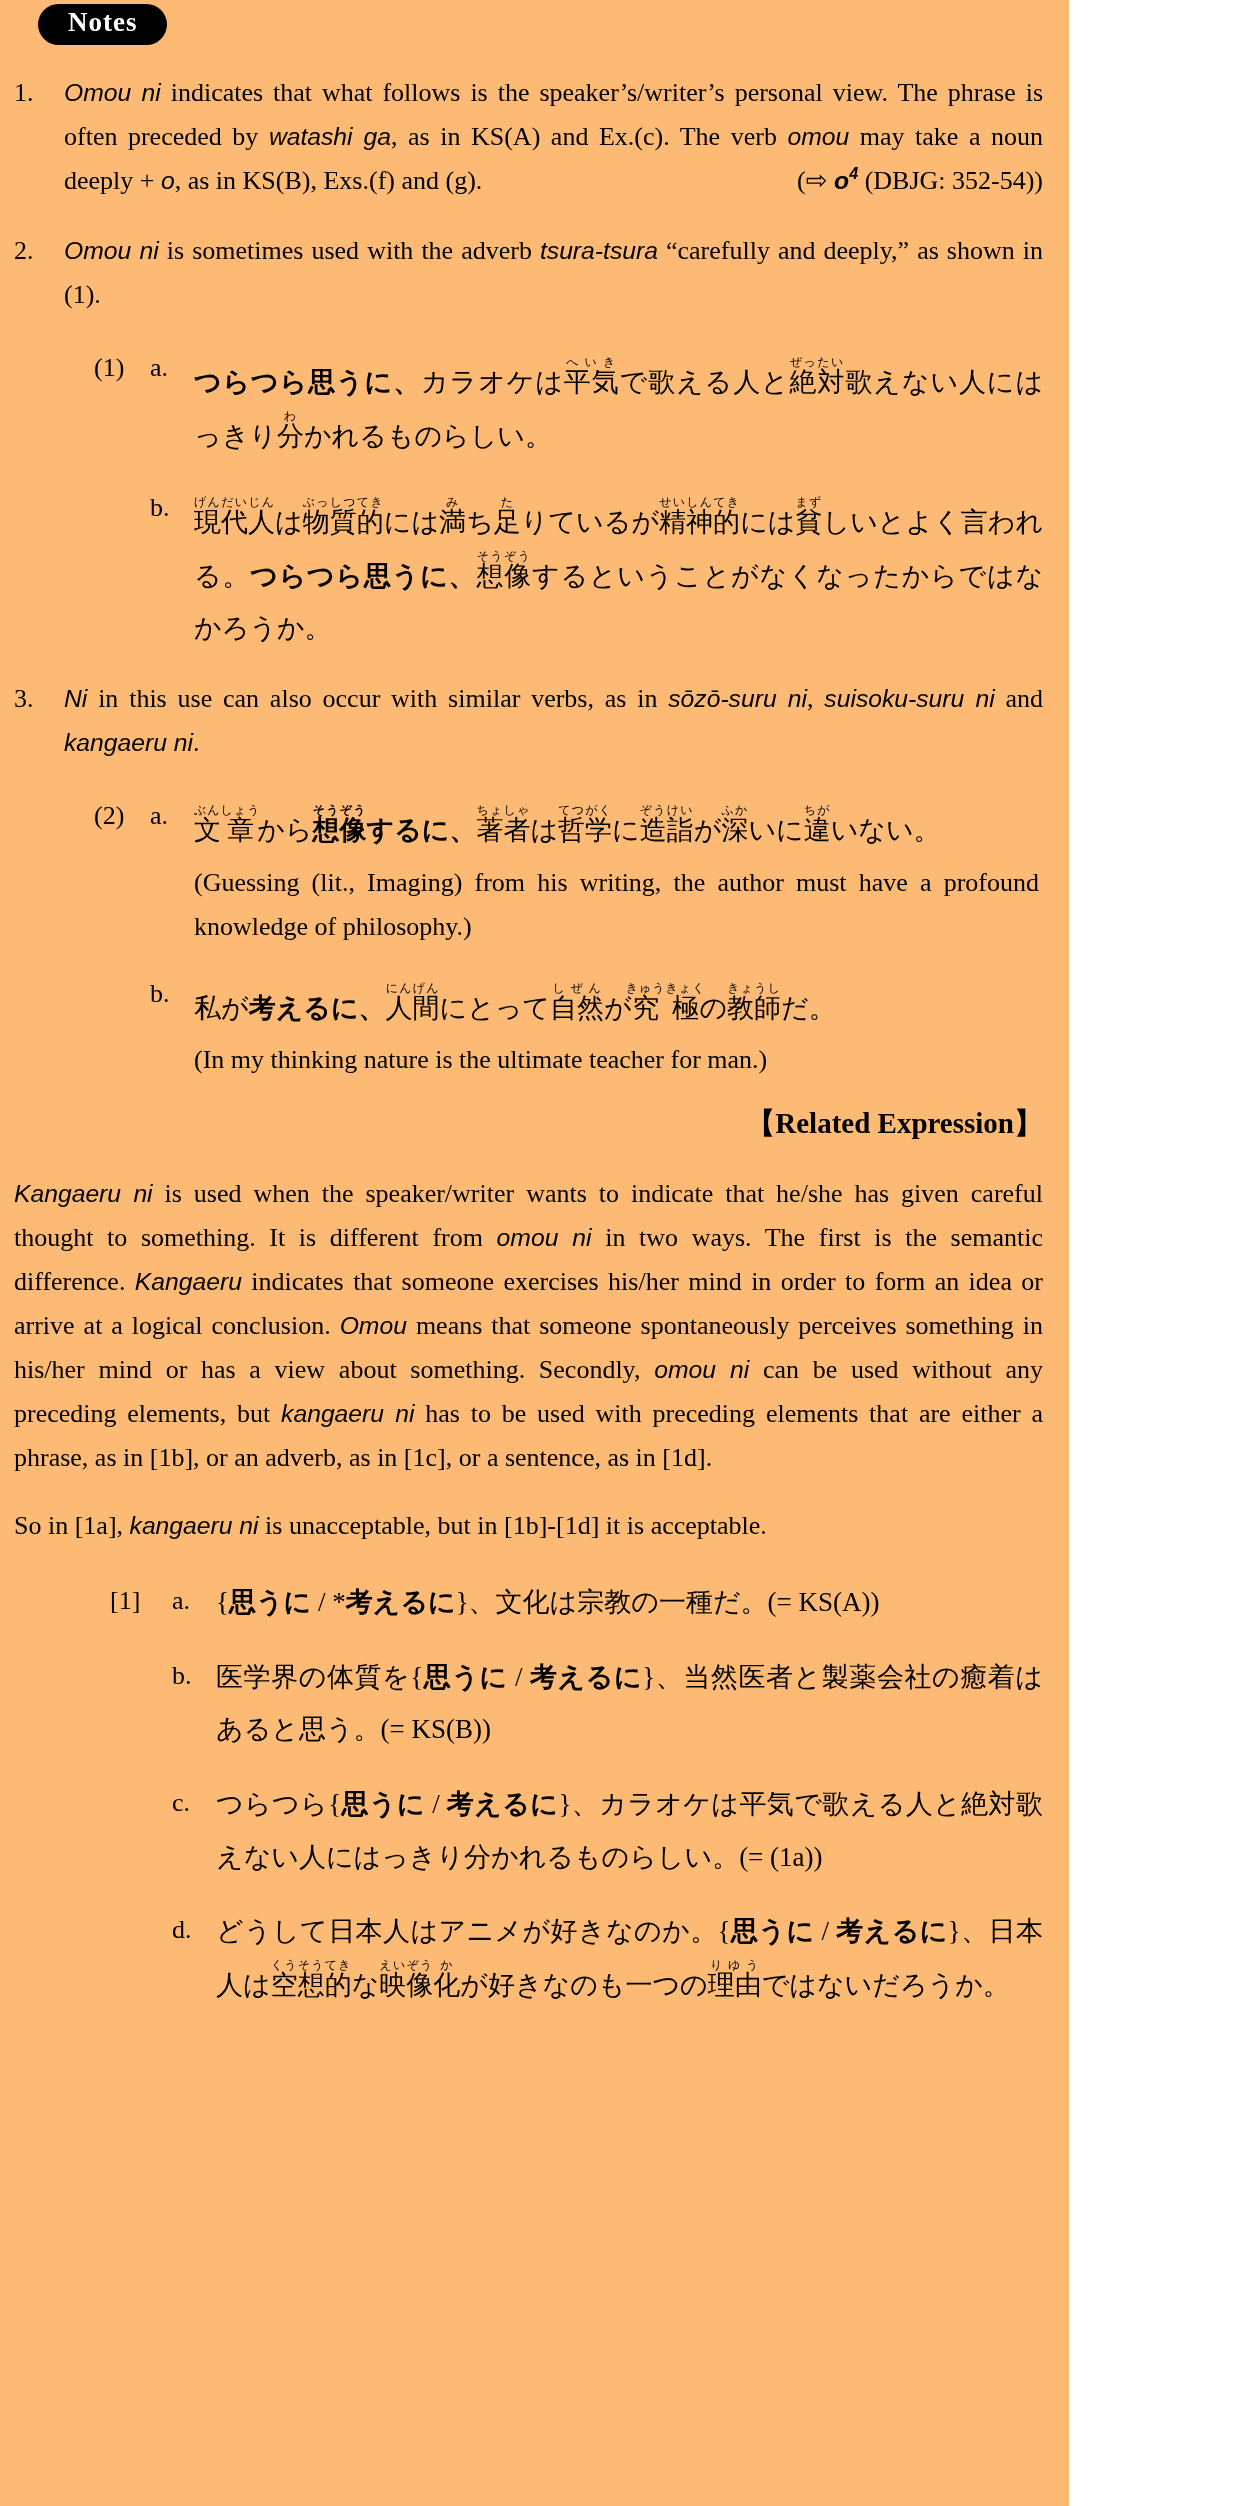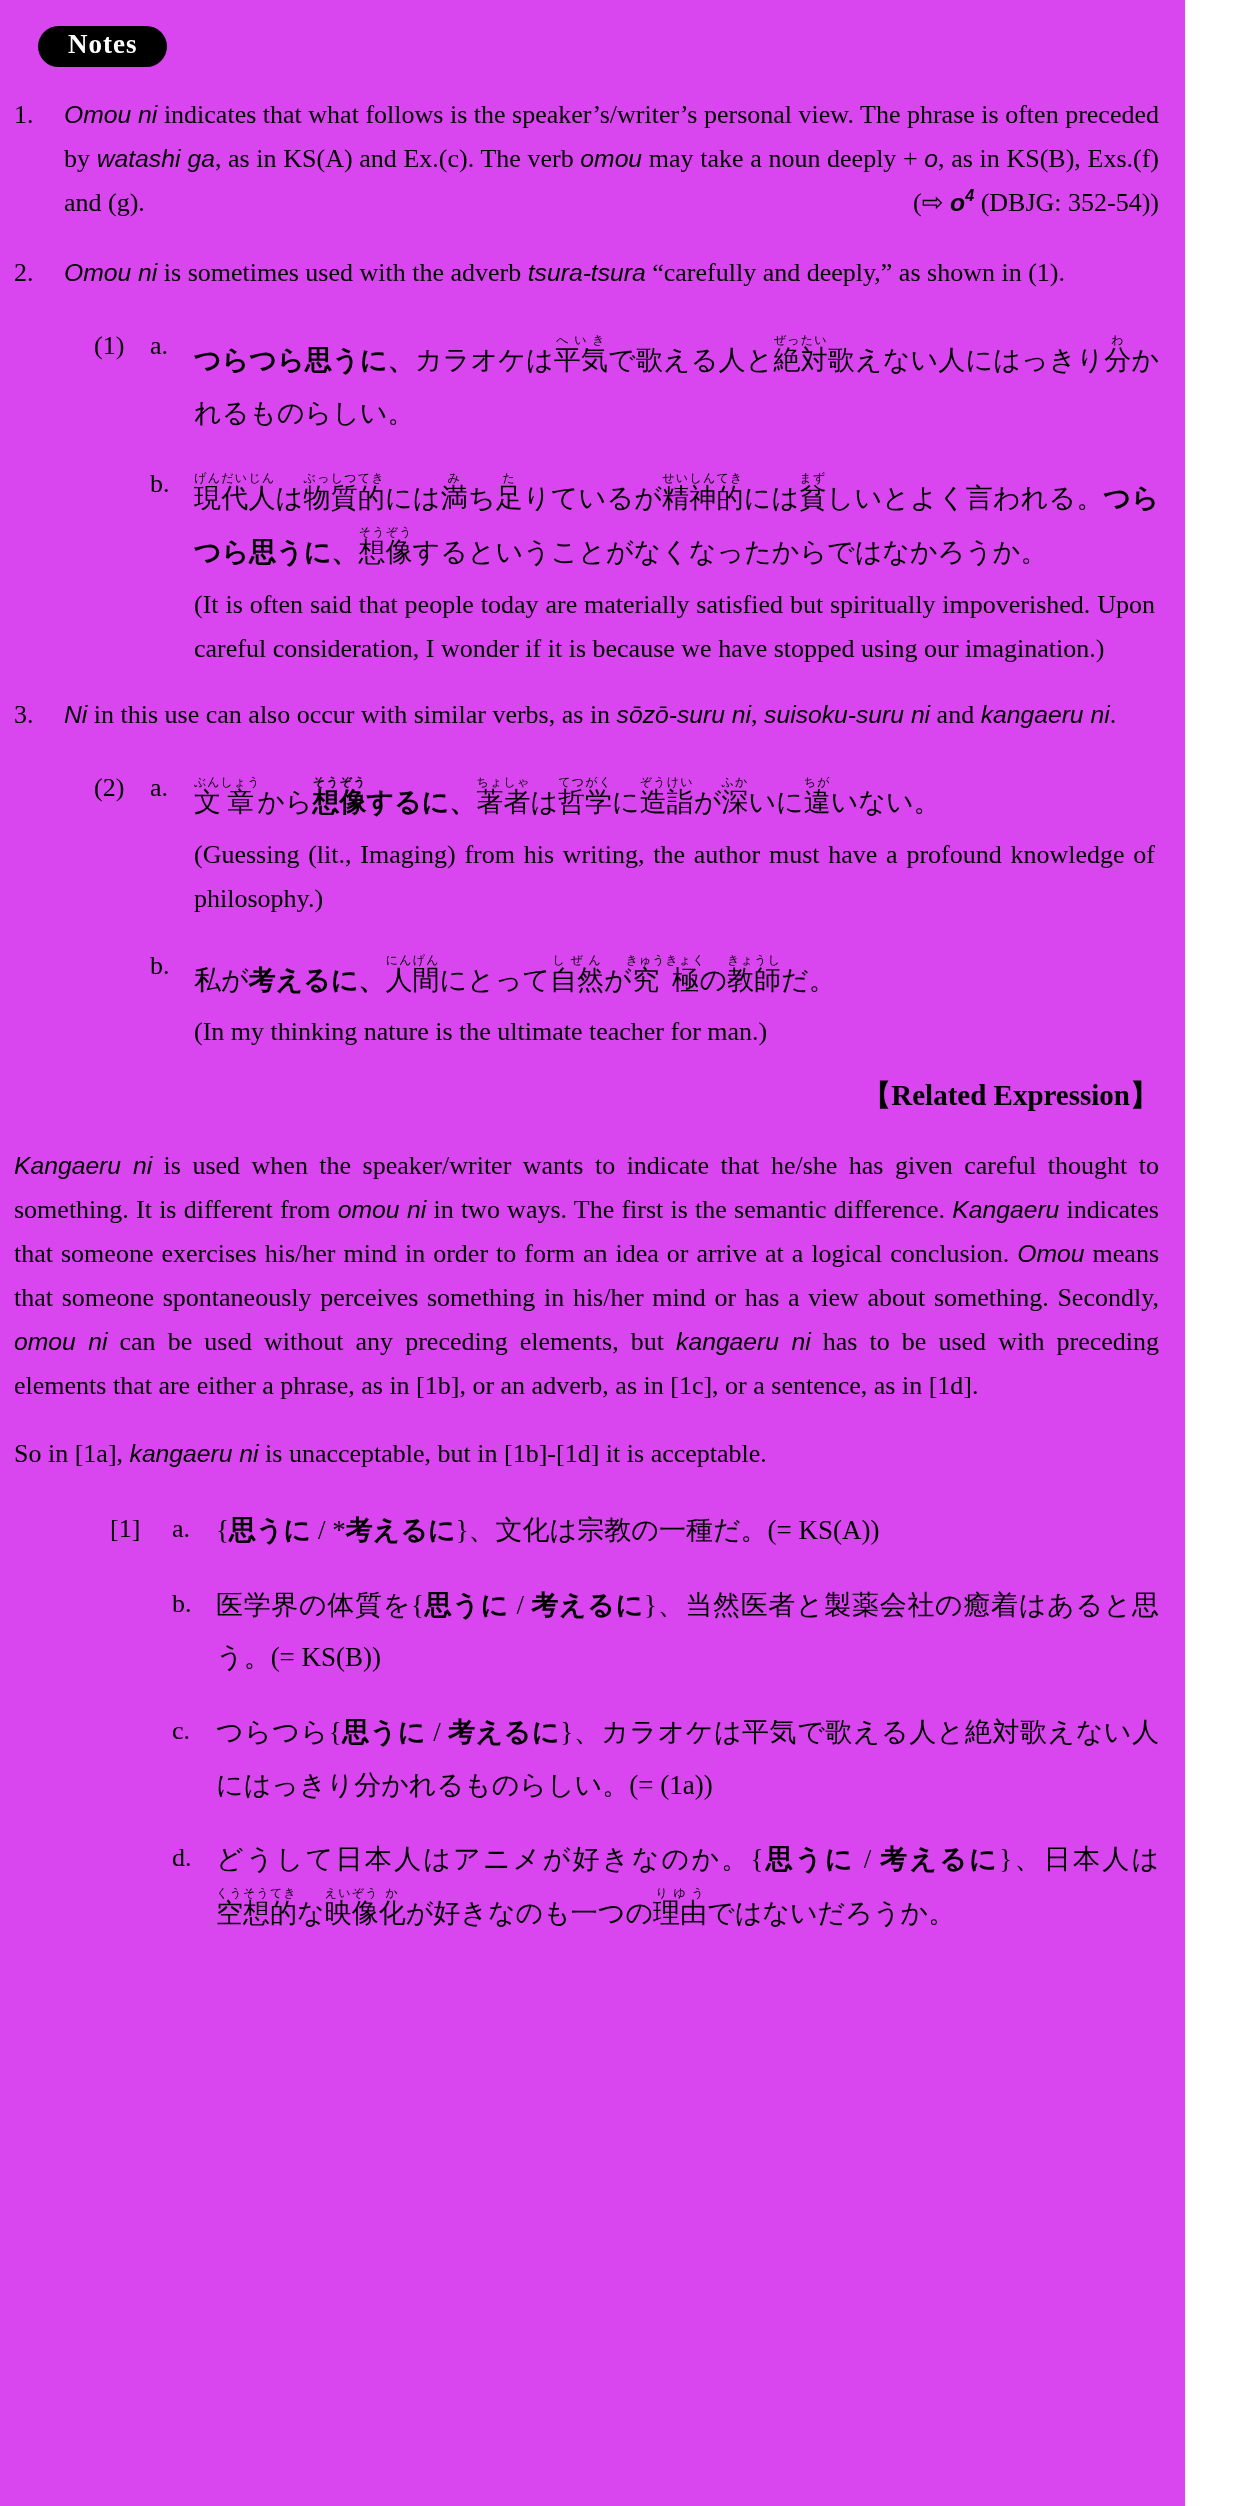--- a/index.html
+++ b/index.html
@@ -1,25 +1,25 @@
 <!DOCTYPE html>
 <html><head>
 <meta charset="utf-8">
 <style>
   html,body { margin:0; padding:0; background:#ffffff; }
   .page {
     position:relative;
-    width:1185px;
+    width:1069px;
     min-height:2506px;
     box-sizing:border-box;
-    background:#d946ef;
+    background:#fdba74;
     color:#000;
     font-family:"Liberation Serif", serif;
     font-size:26px;
-    padding:24px 26px 40px 14px;
+    padding:2px 26px 40px 14px;
   }
   
   .notes-pill {
     display:inline-block;
     background:#000;
     color:#fff;
     border-radius:24px;
     padding:3px 30px 7px 30px;
     font-weight:bold;
     font-size:27px;
@@ -94,21 +94,20 @@
       <div class="ex-letter">a.</div>
       <div class="ex-body">
         <div class="jp"><span class="bd">つらつら思うに、</span><span>カラオケは</span><ruby>平気<rt>へいき</rt></ruby><span>で歌える人と</span><ruby>絶対<rt>ぜったい</rt></ruby><span>歌えない人にはっきり</span><ruby>分<rt>わ</rt></ruby><span>かれるものらしい。</span></div>
       </div>
     </div>
     <div class="ex-row">
       <div class="ex-num"></div>
       <div class="ex-letter">b.</div>
       <div class="ex-body">
         <div class="jp"><ruby>現代人<rt>げんだいじん</rt></ruby><span>は</span><ruby>物質的<rt>ぶっしつてき</rt></ruby><span>には</span><ruby>満<rt>み</rt></ruby><span>ち</span><ruby>足<rt>た</rt></ruby><span>りているが</span><ruby>精神的<rt>せいしんてき</rt></ruby><span>には</span><ruby>貧<rt>まず</rt></ruby><span>しいとよく言われる。</span><span class="bd">つらつら思うに、</span><ruby>想像<rt>そうぞう</rt></ruby><span>するということがなくなったからではなかろうか。</span></div>
-        <div class="en"><span>(It is often said that people today are materially satisfied but spiritually impoverished. Upon careful consideration, I wonder if it is because we have stopped using our imagination.)</span></div>
       </div>
     </div>
   </div>
 
   
   <div class="note">
     <div class="note-num">3.</div>
     <div class="note-body">
       <span><span class="it">Ni</span><span> in this use can also occur with similar verbs, as in </span><span class="it">sōzō-suru ni</span><span>, </span><span class="it">suisoku-suru ni</span><span> and </span><span class="it">kangaeru ni</span><span>.</span></span>
     </div>

